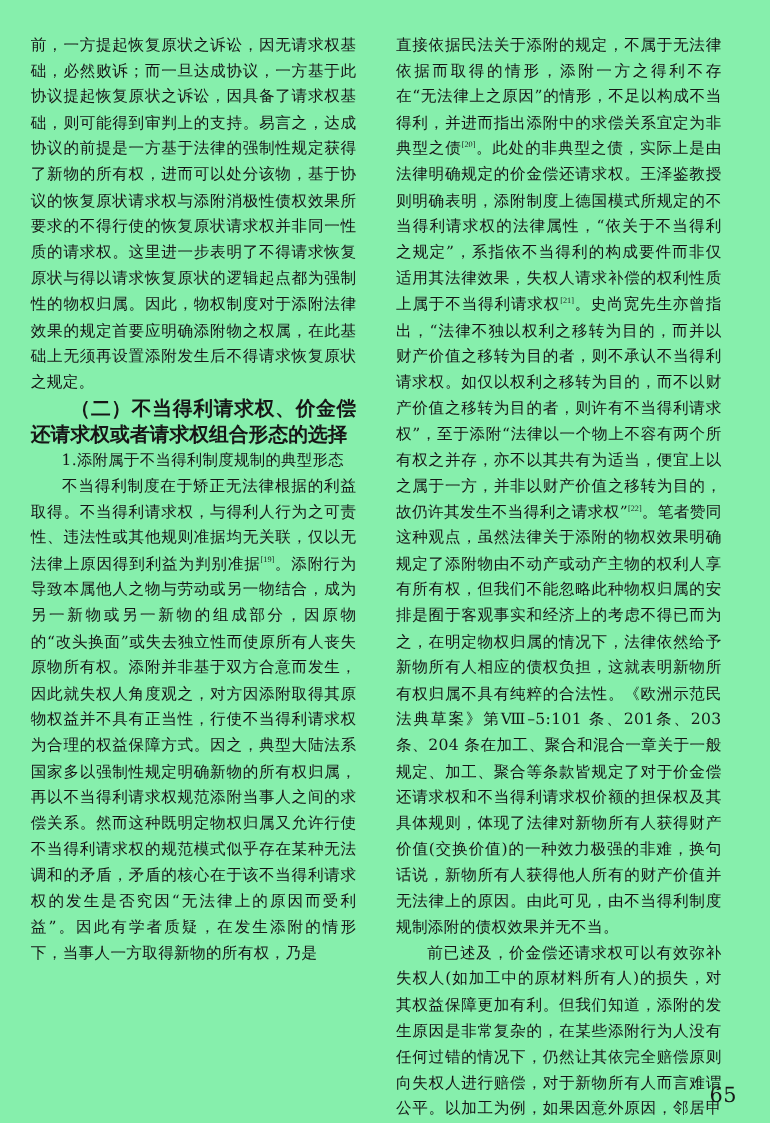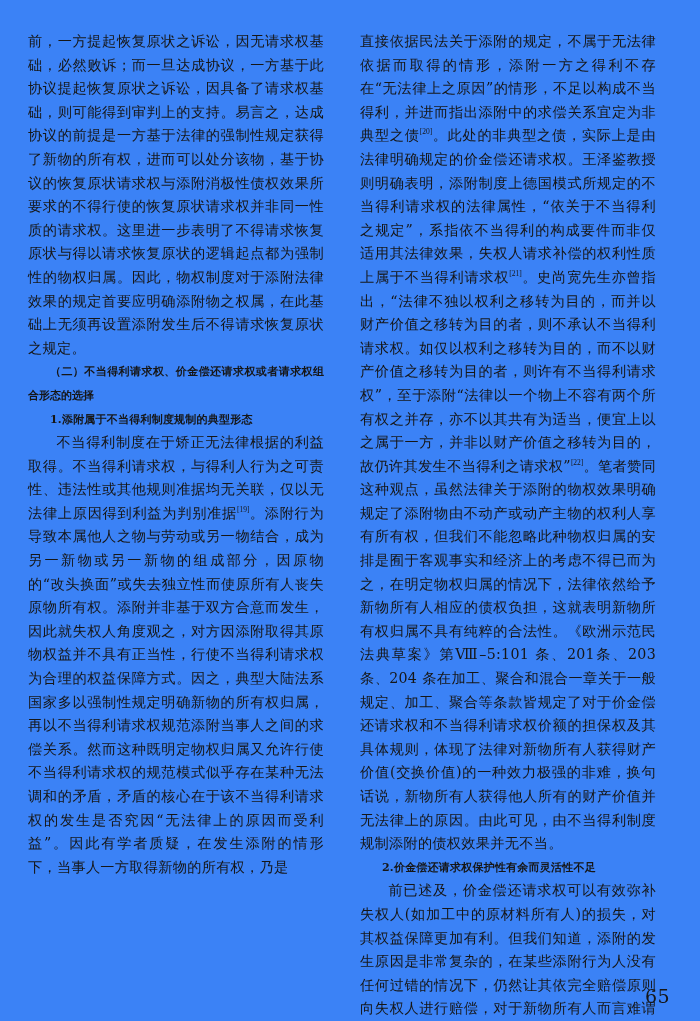--- a/index.html
+++ b/index.html
@@ -13,21 +13,21 @@
     font-family: "DejaVu Serif", "Liberation Serif", serif;
     color: #1a1a1a;
     overflow: hidden;
   }
   #page {
     position: relative;
     width: 700px;
     height: 1021px;
     box-sizing: border-box;
     padding: 30px 28px 22px 28px;
-    background: #3b82f6;
+    background: #86efac;
   }
   .columns {
     display: flex;
     flex-direction: row;
     gap: 36px;
     height: 950px;
   }
   .column {
     width: 296px;
     flex: 0 0 296px;
@@ -42,29 +42,28 @@
     color: #161616;
     font-weight: 500;
   }
   p.indent {
     text-indent: 2em;
   }
   p.heading2 {
     font-weight: bold;
     text-indent: 2em;
     font-family: "DejaVu Sans", "Liberation Sans", sans-serif;
-    font-size: 11px;
+    font-size: 18px;
     line-height: 23.6px;
     letter-spacing: 0;
   }
   p.heading3 {
     text-indent: 2em;
-    font-size: 11px;
+    font-size: 14px;
     line-height: 23.6px;
-    font-weight: bold;
   }
   sup.fn {
     font-size: 7.5px;
     vertical-align: super;
     line-height: 0;
     letter-spacing: 0;
     font-family: Liberation Serif, serif;
   }
   .page-number {
     position: absolute;
@@ -93,21 +92,20 @@
       <p class="heading3">1.添附属于不当得利制度规制的典型形态</p>
 
       <p class="indent"><span>不当得利制度在于矫正无法律根据的利益取得。不当得利请求权，与得利人行为之可责性、违法性或其他规则准据均无关联，仅以无法律上原因得到利益为判别准据</span><sup class="fn">[19]</sup><span>。添附行为导致本属他人之物与劳动或另一物结合，成为另一新物或另一新物的组成部分，因原物的“改头换面”或失去独立性而使原所有人丧失原物所有权。添附并非基于双方合意而发生，因此就失权人角度观之，对方因添附取得其原物权益并不具有正当性，行使不当得利请求权为合理的权益保障方式。因之，典型大陆法系国家多以强制性规定明确新物的所有权归属，再以不当得利请求权规范添附当事人之间的求偿关系。然而这种既明定物权归属又允许行使不当得利请求权的规范模式似乎存在某种无法调和的矛盾，矛盾的核心在于该不当得利请求权的发生是否究因“无法律上的原因而受利益”。因此有学者质疑，在发生添附的情形下，当事人一方取得新物的所有权，乃是</span></p>
 
     </div>
 
     <div class="column">
 
       <p class="body"><span>直接依据民法关于添附的规定，不属于无法律依据而取得的情形，添附一方之得利不存在“无法律上之原因”的情形，不足以构成不当得利，并进而指出添附中的求偿关系宜定为非典型之债</span><sup class="fn">[20]</sup><span>。此处的非典型之债，实际上是由法律明确规定的价金偿还请求权。王泽鉴教授则明确表明，添附制度上德国模式所规定的不当得利请求权的法律属性，“依关于不当得利之规定”，系指依不当得利的构成要件而非仅适用其法律效果，失权人请求补偿的权利性质上属于不当得利请求权</span><sup class="fn">[21]</sup><span>。史尚宽先生亦曾指出，“法律不独以权利之移转为目的，而并以财产价值之移转为目的者，则不承认不当得利请求权。如仅以权利之移转为目的，而不以财产价值之移转为目的者，则许有不当得利请求权”，至于添附“法律以一个物上不容有两个所有权之并存，亦不以其共有为适当，便宜上以之属于一方，并非以财产价值之移转为目的，故仍许其发生不当得利之请求权”</span><sup class="fn">[22]</sup><span>。笔者赞同这种观点，虽然法律关于添附的物权效果明确规定了添附物由不动产或动产主物的权利人享有所有权，但我们不能忽略此种物权归属的安排是囿于客观事实和经济上的考虑不得已而为之，在明定物权归属的情况下，法律依然给予新物所有人相应的债权负担，这就表明新物所有权归属不具有纯粹的合法性。《欧洲示范民法典草案》第Ⅷ–5:101 条、201条、203 条、204 条在加工、聚合和混合一章关于一般规定、加工、聚合等条款皆规定了对于价金偿还请求权和不当得利请求权价额的担保权及其具体规则，体现了法律对新物所有人获得财产价值(交换价值)的一种效力极强的非难，换句话说，新物所有人获得他人所有的财产价值并无法律上的原因。由此可见，由不当得利制度规制添附的债权效果并无不当。</span></p>
 
-      <p class="heading3">2.价金偿还请求权保护性有余而灵活性不足</p>
 
       <p class="indent">前已述及，价金偿还请求权可以有效弥补失权人(如加工中的原材料所有人)的损失，对其权益保障更加有利。但我们知道，添附的发生原因是非常复杂的，在某些添附行为人没有任何过错的情况下，仍然让其依完全赔偿原则向失权人进行赔偿，对于新物所有人而言难谓公平。以加工为例，如果因意外原因，邻居甲的材料混入邻居乙的材料之中，乙对该事实完全不知情，随后其对本属甲的材料进行加工形成某新物，在妥善保管的情况下该物因火灾受损，此时乙没有任何过错，并基于自己对新物享有所有权的确信管领该物，如果要求其向甲返还材料的全部价金，对其显然是不公平的。在此时，如果适用不当得利规则，充分考虑行为人</p>
 
     </div>
 
   </div>
 
   <div class="page-number">65</div>
 
 </div>

